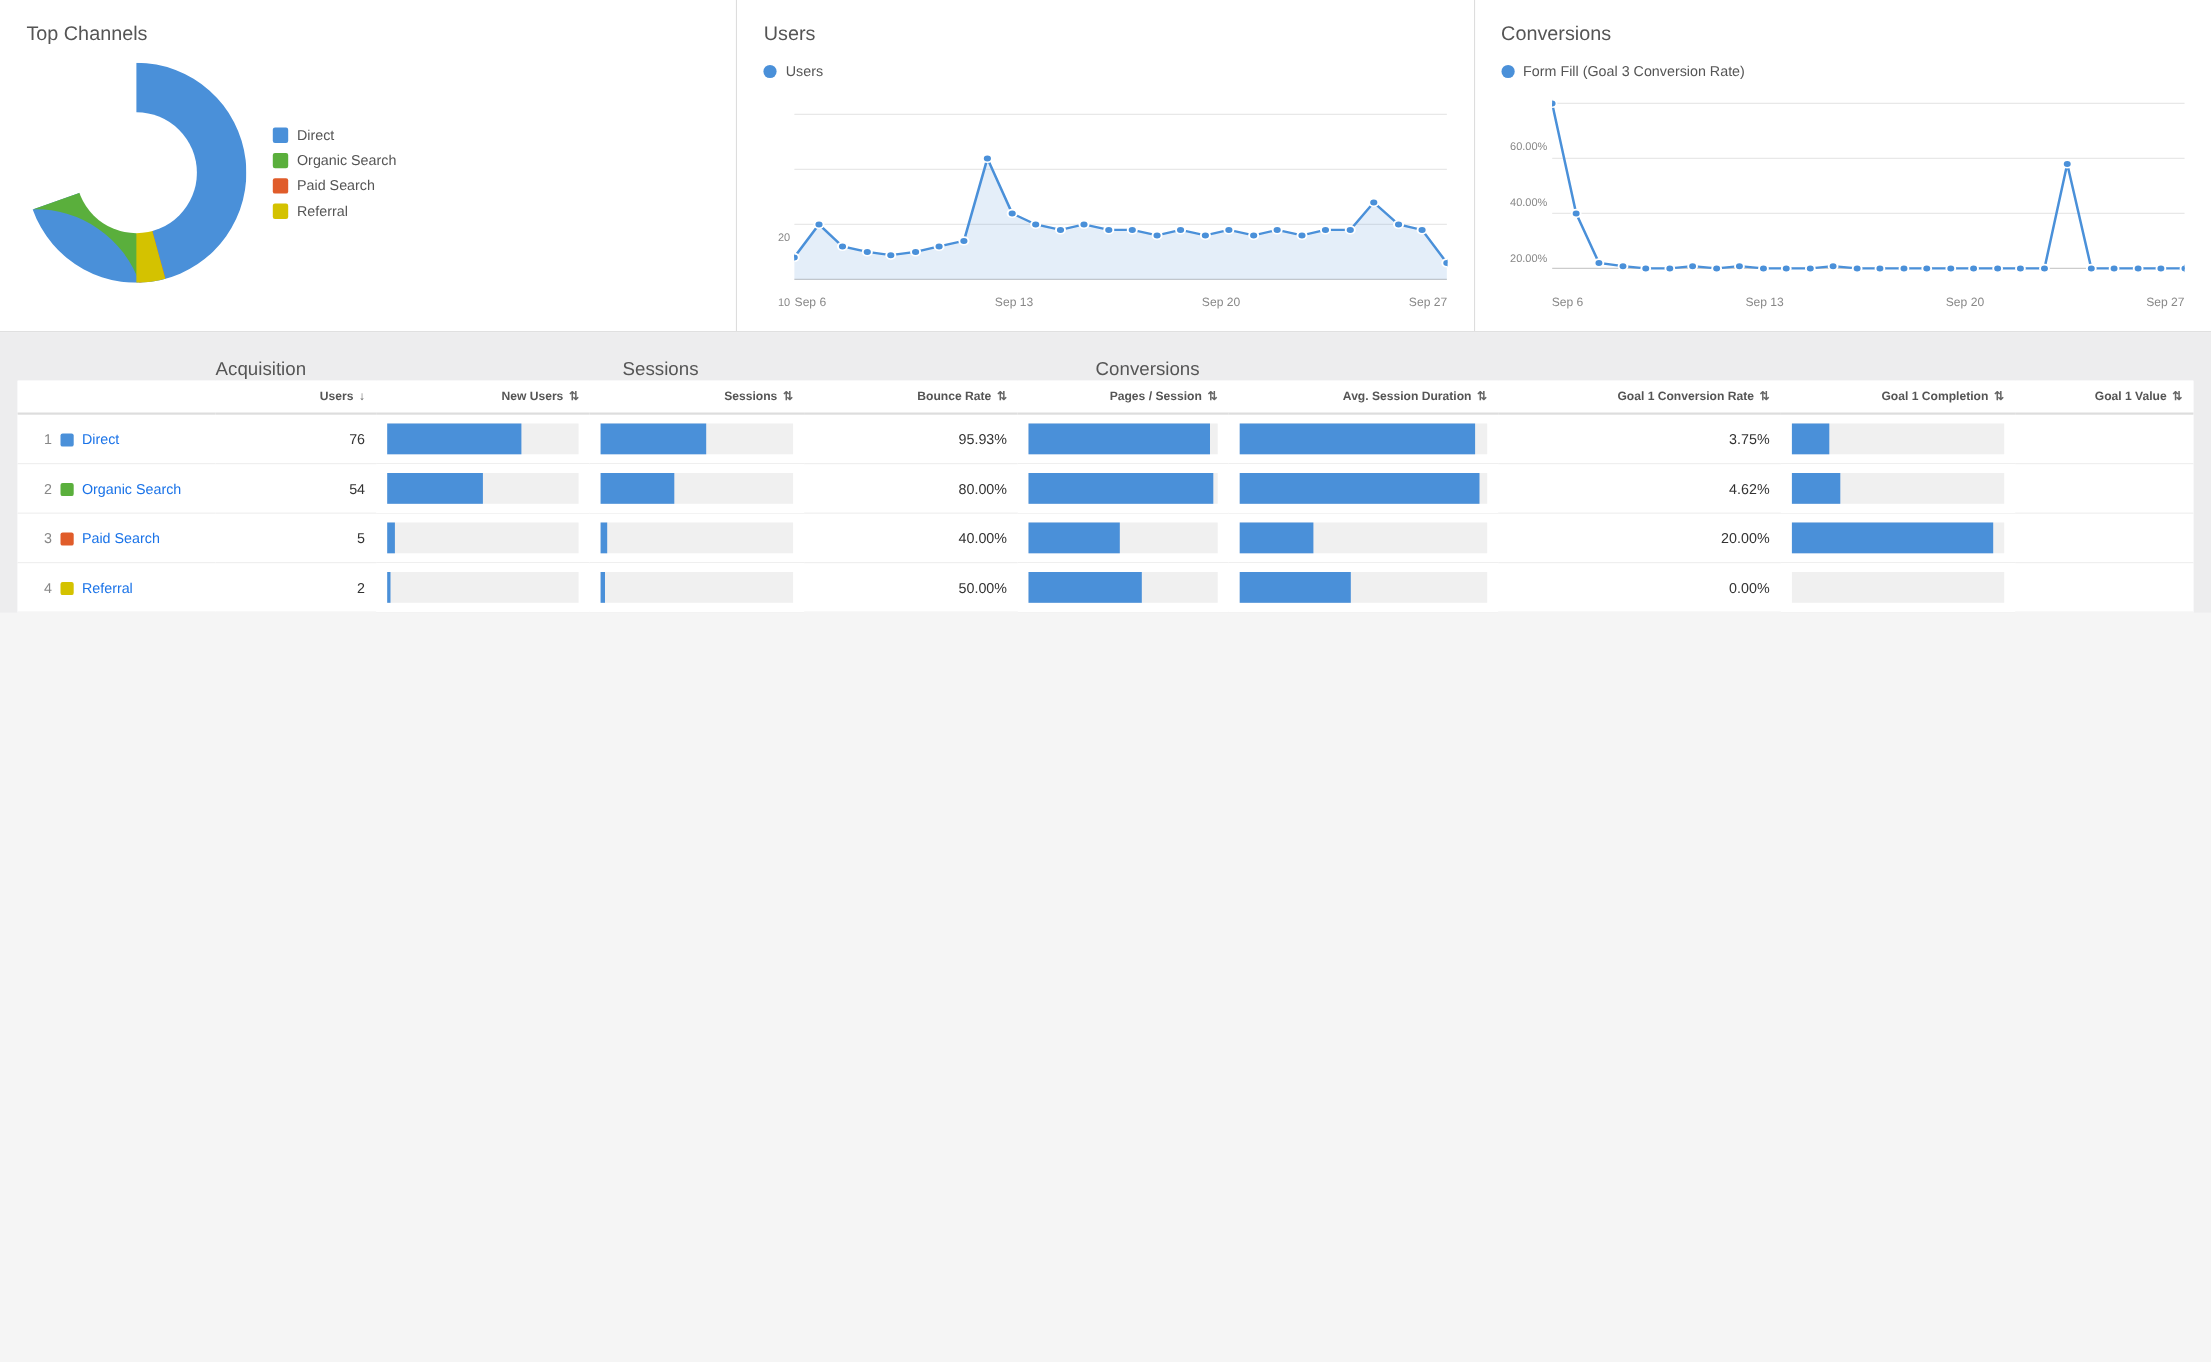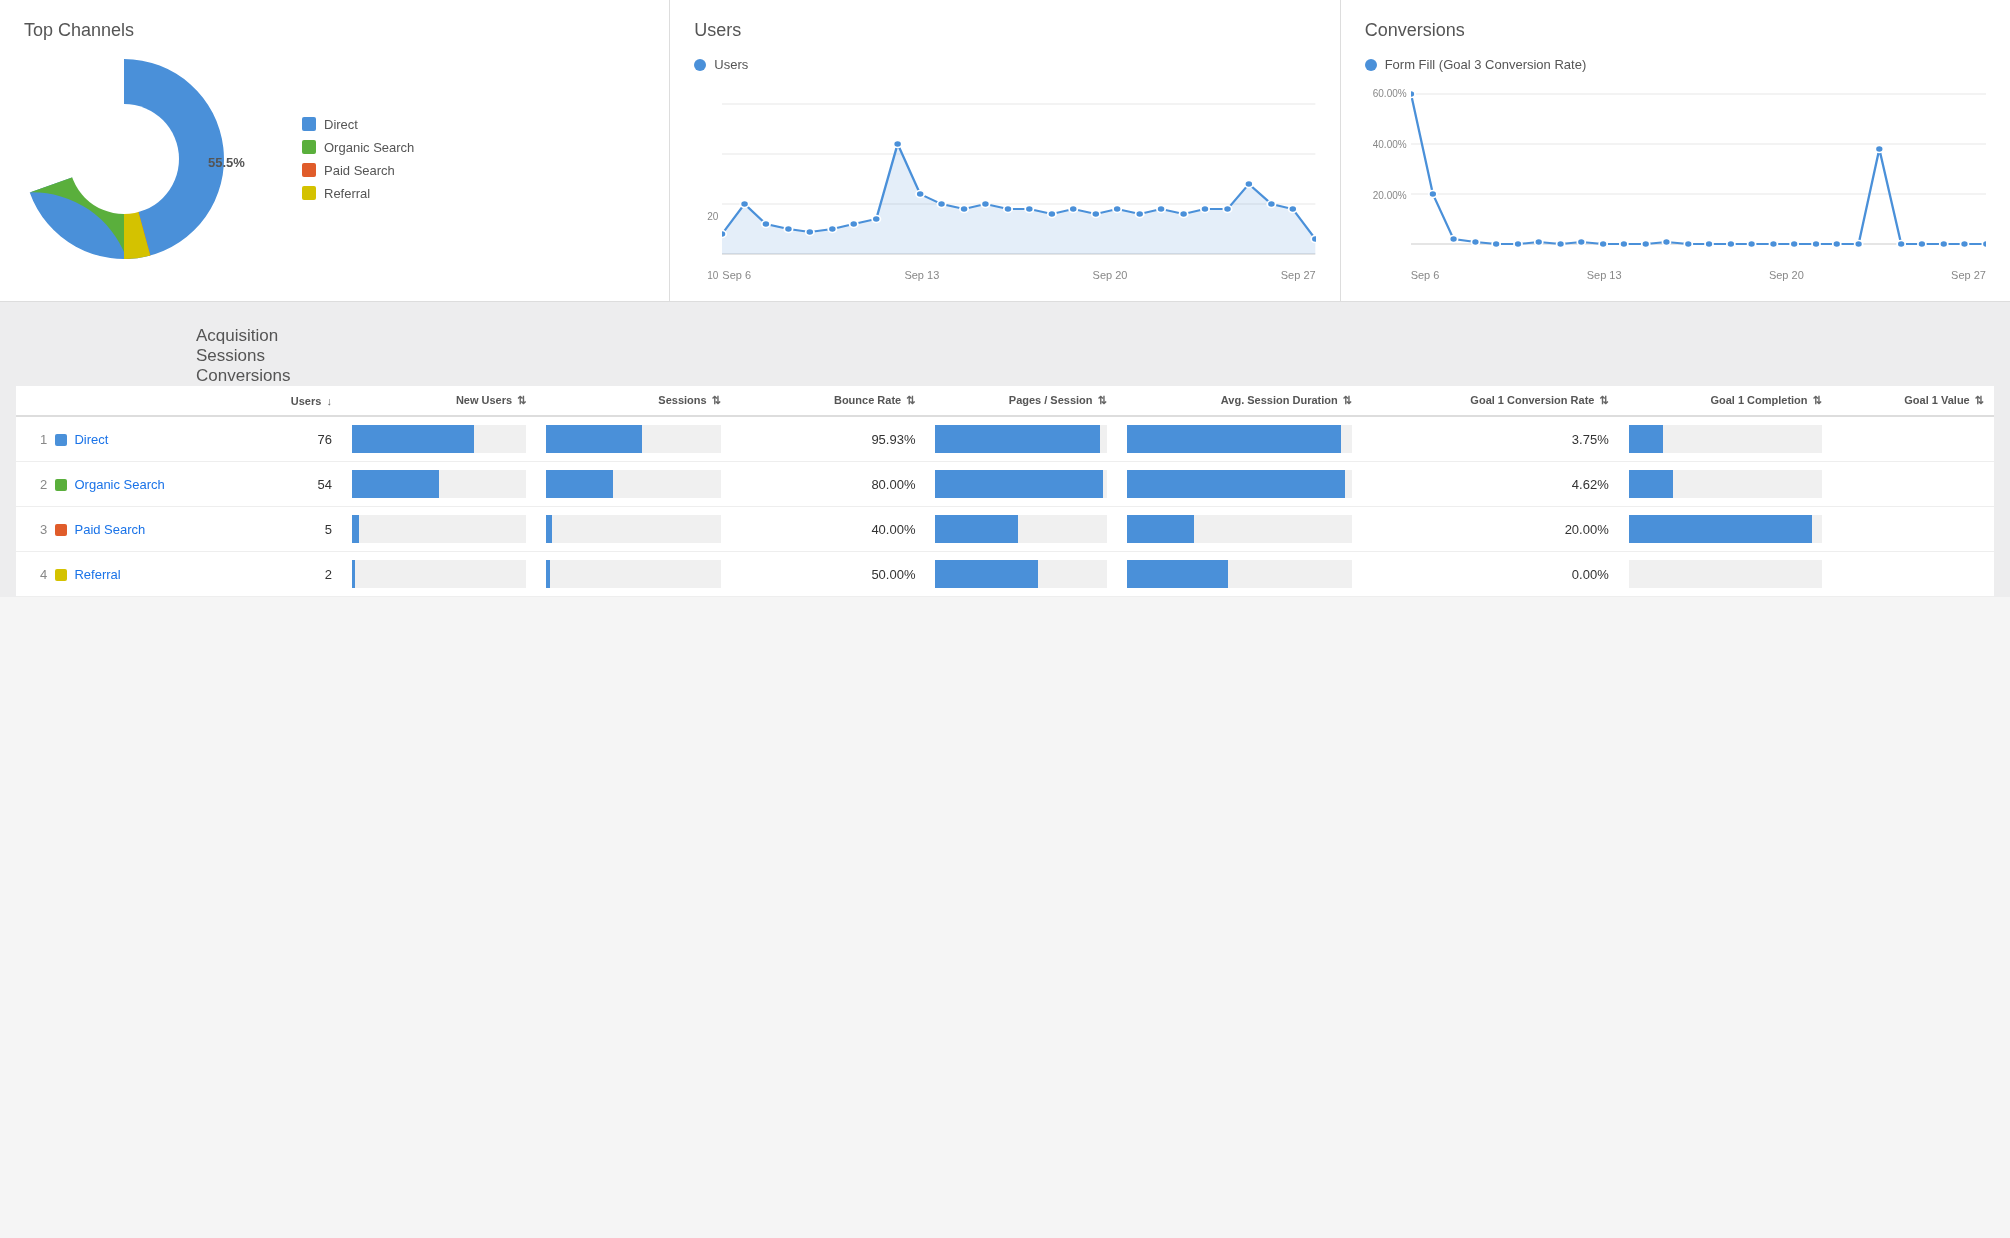--- a/index.html
+++ b/index.html
@@ -129,26 +129,20 @@
 
         <path d="M 0 0 L -0.9996 0.0279 A 1 1 0 0 1 -0.9647 0.2633 Z" fill="#e05c2a"></path>
 
         <path d="M 0 0 L -0.9647 0.2633 A 1 1 0 0 1 -1 0 Z" fill="#d4c200"></path>
 
         <circle cx="0" cy="0" r="0.55" fill="white"></circle>
 
         <text x="0.18" y="0.06" style="font-size:0.18px; fill:#555; transform:rotate(90deg); transform-origin:0 0;" transform="rotate(90)"></text>
       </svg>
 
-      <div style="position:relative; margin-left:-170px; margin-top:0;">
-        <svg width="200" height="200">
-          <text x="130" y="110" font-size="13" fill="#555" font-weight="bold">55.5%</text>
-          <text x="28" y="118" font-size="12" fill="#fff" font-weight="bold">39.4%</text>
-        </svg>
-      </div>
       <div class="legend">
         <div class="legend-item">
           <div class="legend-dot" style="background:#4a90d9;"></div>
           <span>Direct</span>
         </div>
         <div class="legend-item">
           <div class="legend-dot" style="background:#5aaf3c;"></div>
           <span>Organic Search</span>
         </div>
         <div class="legend-item">
@@ -224,21 +218,21 @@
       </div>
     </div>
   </div>
 
   <div class="panel">
     <div class="panel-title">Conversions</div>
     <div class="chart-legend">
       <div class="chart-dot"></div>
       <span>Form Fill (Goal 3 Conversion Rate)</span>
     </div>
-    <div style="display:flex; align-items:flex-start;">
+    <div style="display:flex; align-items:center;">
       <div style="display:flex; flex-direction:column; justify-content:flex-start; padding-top:4px; padding-right:4px; font-size:10px; color:#888; width:46px; text-align:right;">
         <span>60.00%</span>
         <span style="margin-top:40px;">40.00%</span>
         <span style="margin-top:40px;">20.00%</span>
       </div>
       <div style="flex:1; position:relative;">
         <svg width="100%" height="180" viewBox="0 0 500 180" preserveAspectRatio="none">
           <line x1="0" y1="10" x2="500" y2="10" class="grid-line"></line>
           <line x1="0" y1="60" x2="500" y2="60" class="grid-line"></line>
           <line x1="0" y1="110" x2="500" y2="110" class="grid-line"></line>
@@ -280,21 +274,21 @@
           <span>Sep 20</span>
           <span>Sep 27</span>
         </div>
       </div>
     </div>
   </div>
 </div>
 
 <div class="bottom-section">
 
-  <div style="display:flex; margin-bottom:0; padding-left:180px;flex-direction:column;">
+  <div style="display:flex; margin-bottom:0; padding-left:180px;">
     <div style="width:370px; font-size:17px; color:#555;">Acquisition</div>
     <div style="width:430px; font-size:17px; color:#555;">Sessions</div>
     <div style="flex:1; font-size:17px; color:#555;">Conversions</div>
   </div>
 
   <table class="data-table">
     <thead>
       <tr>
         <th class="channel-col" style="width:180px;"></th>
         <th style="min-width:90px;">

